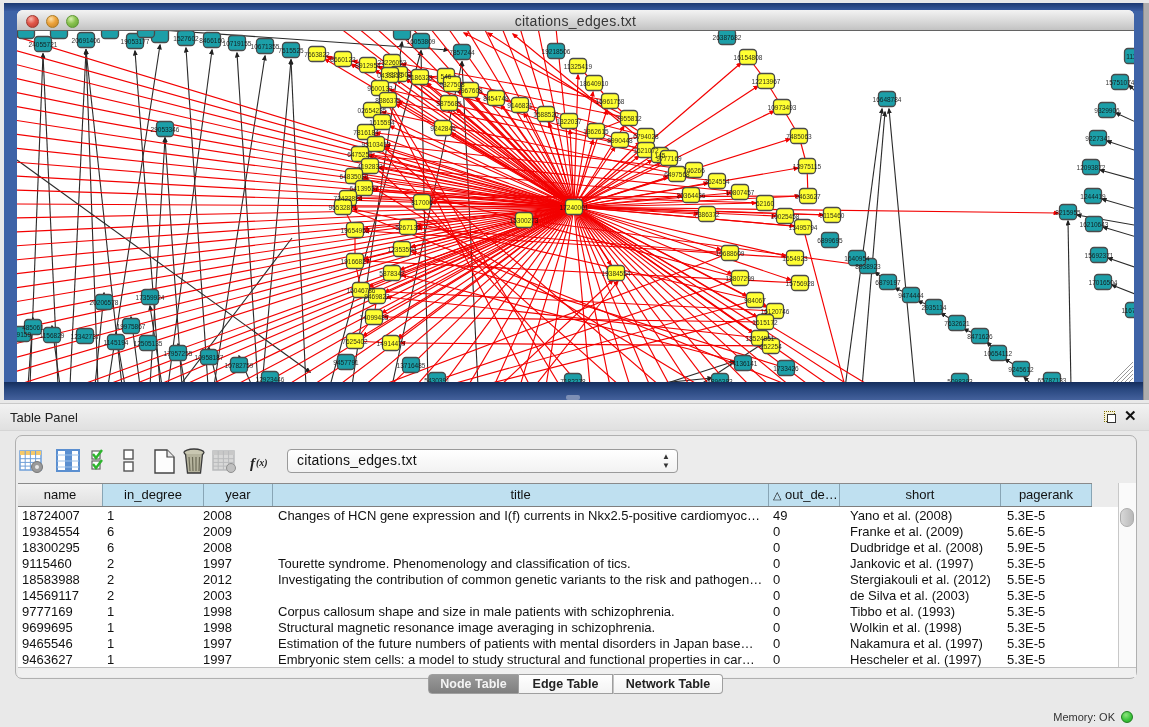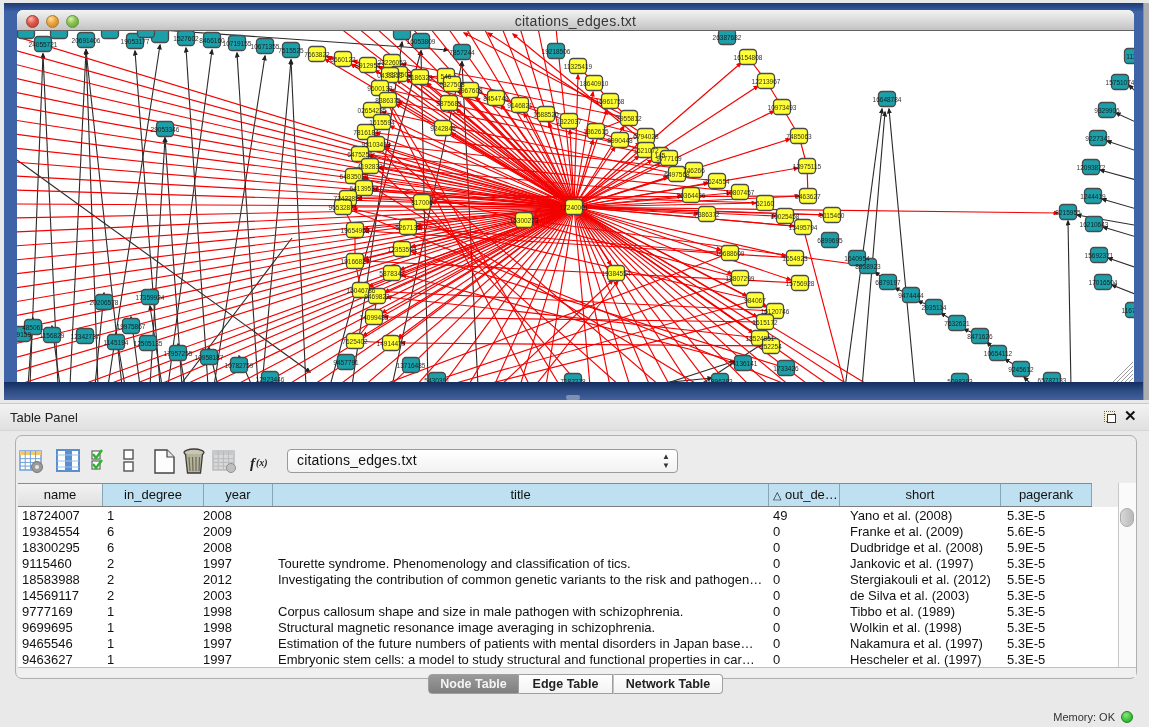--- a/index.html
+++ b/index.html
@@ -717,20 +717,21 @@
 <div class="hc" style="left:204px;width:69px">year</div>
 <div class="hc" style="left:273px;width:496px">title</div>
 <div class="hc" style="left:769px;width:71px;text-align:left;padding-left:4px"><span style="font-size:11px">△</span> out_de…</div>
 <div class="hc" style="left:840px;width:161px">short</div>
 <div class="hc" style="left:1001px;width:91px">pagerank</div>
 <div class="abs rowarea"></div>
 <div class="row" style="top:507px">
     <span style="left:22px">18724007</span>
     <span style="left:107px">1</span>
     <span style="left:203px">2008</span>
+    <span style="left:278px">Changes of HCN gene expression and I(f) currents in Nkx2.5-positive cardiomyoc…</span>
     <span style="left:773px">49</span>
     <span style="left:850px">Yano et al. (2008)</span>
     <span style="left:1007px">5.3E-5</span>
   </div>
 <div class="row" style="top:523px">
     <span style="left:22px">19384554</span>
     <span style="left:107px">6</span>
     <span style="left:203px">2009</span>
     <span style="left:773px">0</span>
     <span style="left:850px">Franke et al. (2009)</span>
@@ -767,23 +768,23 @@
     <span style="left:107px">2</span>
     <span style="left:203px">2003</span>
     <span style="left:773px">0</span>
     <span style="left:850px">de Silva et al. (2003)</span>
     <span style="left:1007px">5.3E-5</span>
   </div>
 <div class="row" style="top:603px">
     <span style="left:22px">9777169</span>
     <span style="left:107px">1</span>
     <span style="left:203px">1998</span>
-    <span style="left:278px">Corpus callosum shape and size in male pathogen with schizophrenia.</span>
+    <span style="left:278px">Corpus callosum shape and size in male patients with schizophrenia.</span>
     <span style="left:773px">0</span>
-    <span style="left:850px">Tibbo et al. (1989)</span>
+    <span style="left:850px">Tibbo et al. (1993)</span>
     <span style="left:1007px">5.3E-5</span>
   </div>
 <div class="row" style="top:619px">
     <span style="left:22px">9699695</span>
     <span style="left:107px">1</span>
     <span style="left:203px">1998</span>
     <span style="left:278px">Structural magnetic resonance image averaging in schizophrenia.</span>
     <span style="left:773px">0</span>
     <span style="left:850px">Wolkin et al. (1998)</span>
     <span style="left:1007px">5.3E-5</span>

